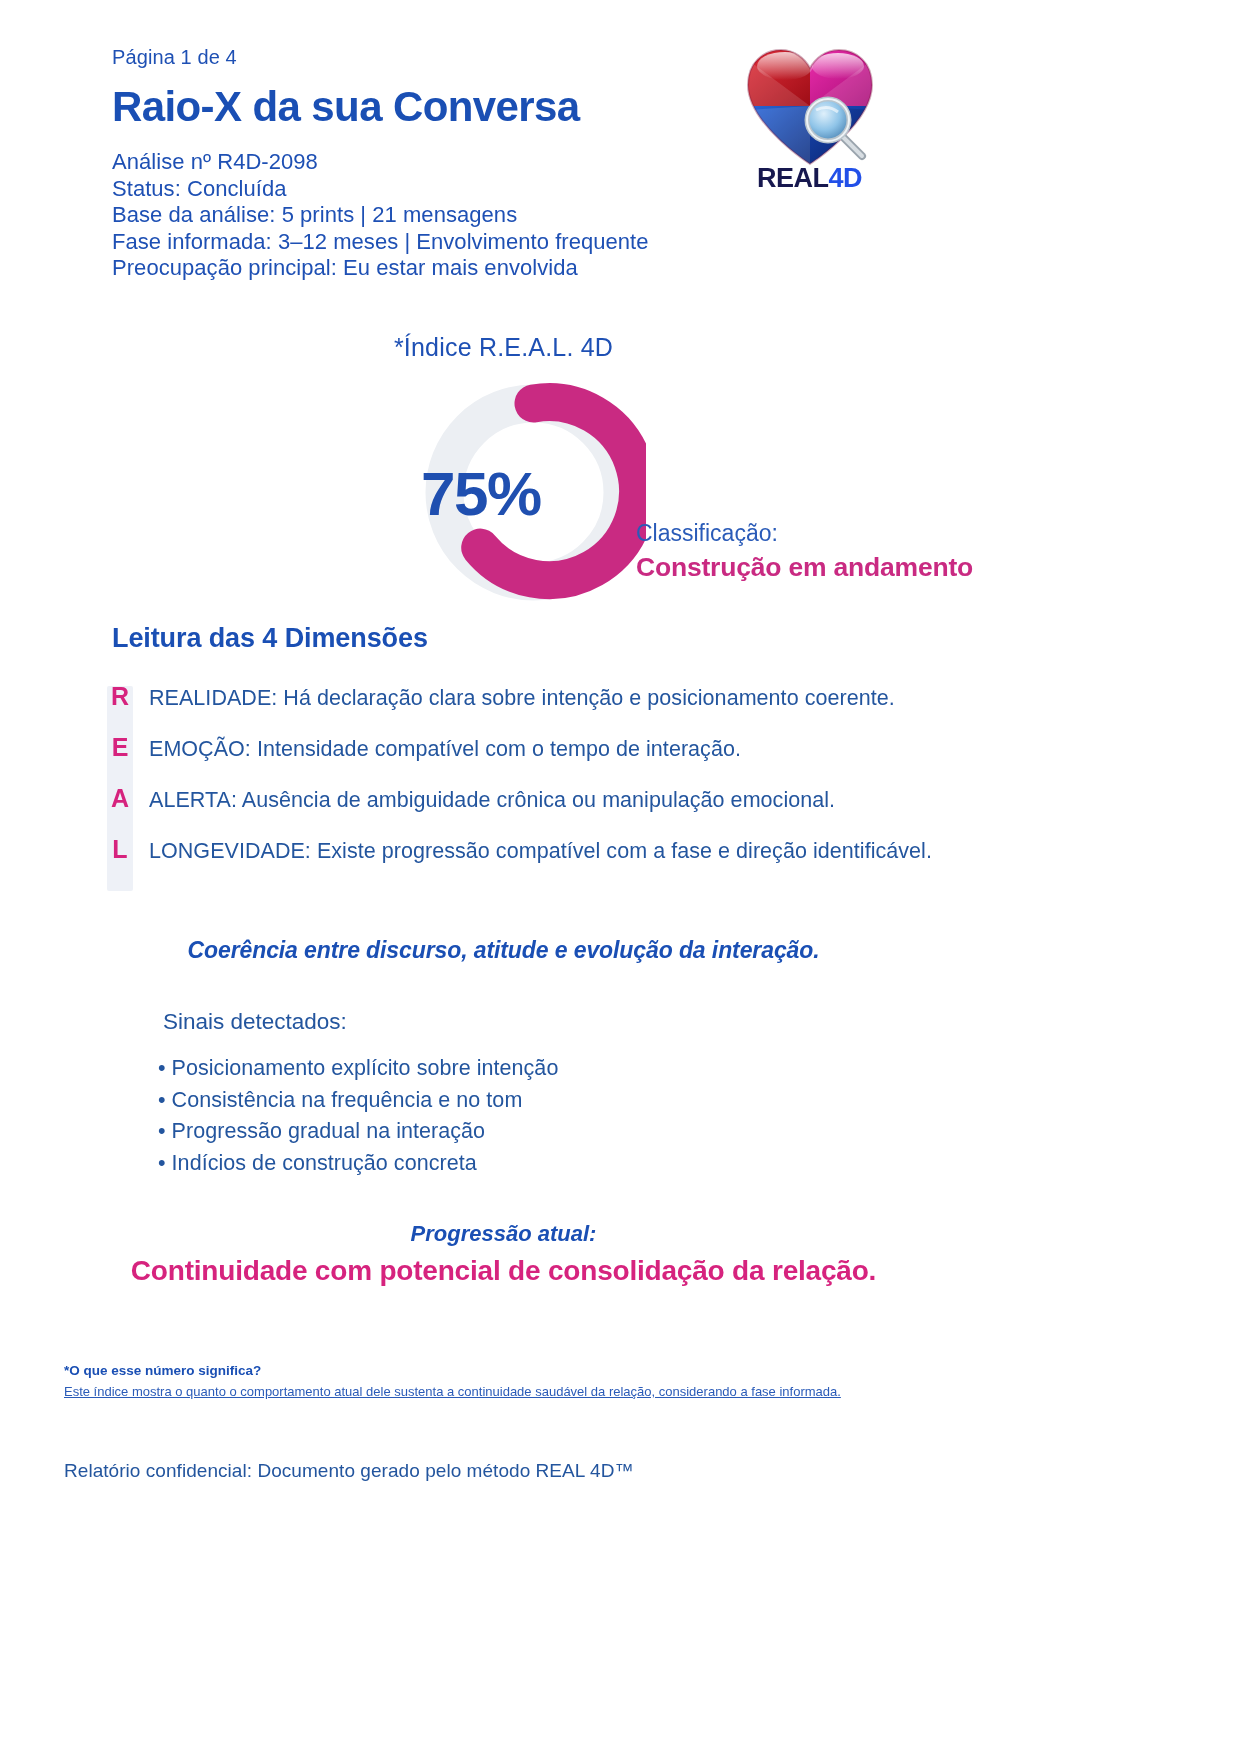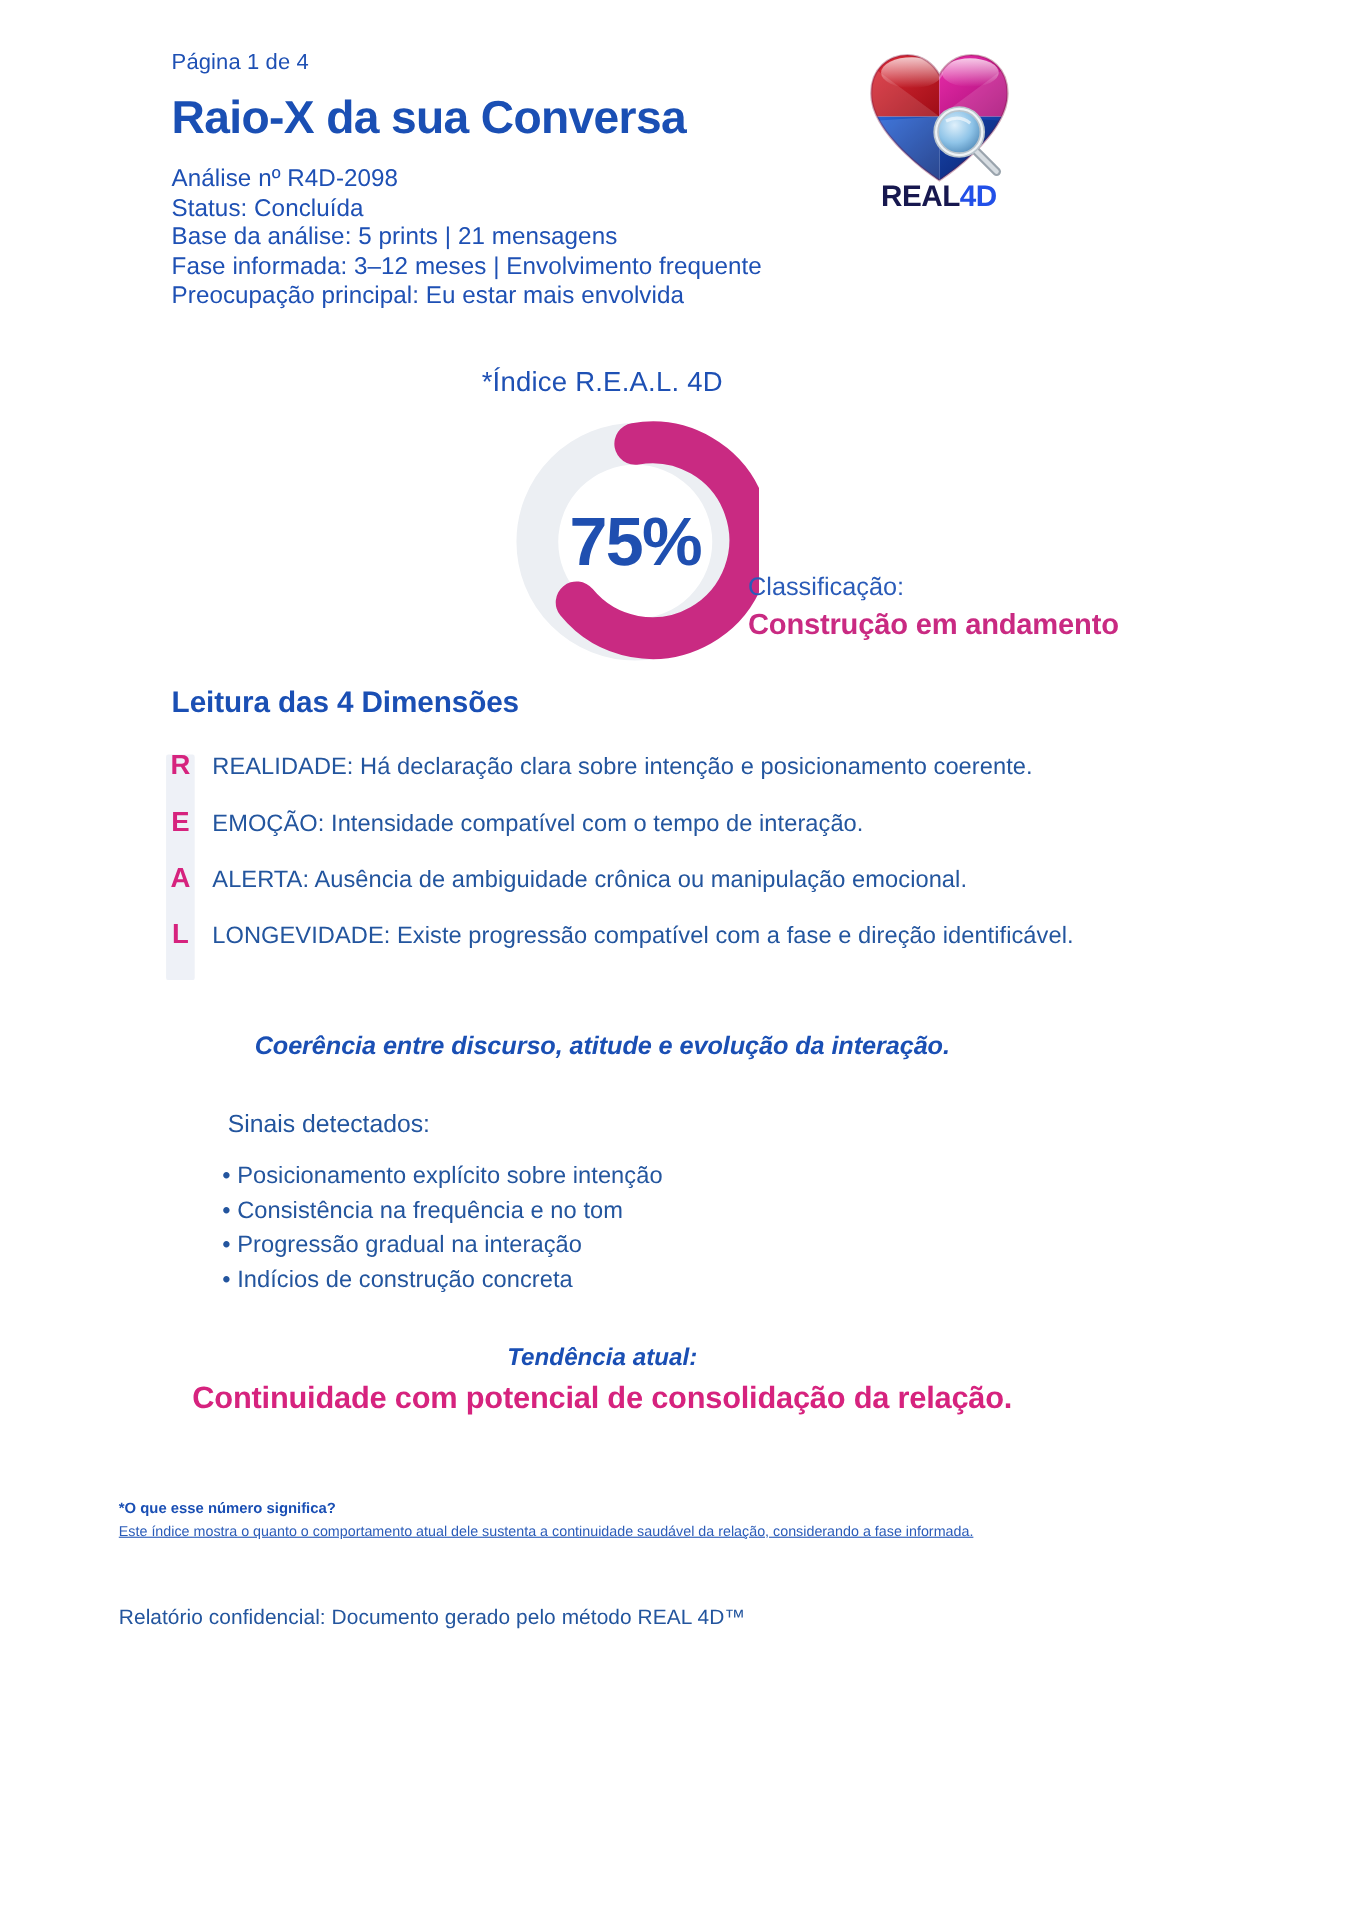--- a/index.html
+++ b/index.html
@@ -10,21 +10,20 @@
     background: #ffffff;
     font-family: "Liberation Sans", sans-serif;
   }
 
   .page {
     position: relative;
     width: 1007px;
     height: 1755px;
     background: #ffffff;
     overflow: hidden;
-    margin-left: 44px;
   }
 
   
   .header {
     position: absolute;
     left: 112px;
     top: 46px;
     width: 720px;
   }
 
@@ -96,21 +95,21 @@
     width: 225px;
     height: 225px;
   }
   .gauge-wrap svg { display: block; }
 
   .gauge-value {
     position: absolute;
     left: 0; right: 0;
     top: 50%;
     transform: translateY(-50%);
-    text-align: center;
+    text-align: left;
     font-size: 62px;
     font-weight: bold;
     color: #1f4fb0;
     letter-spacing: -1.5px;
   }
 
   .classification {
     position: absolute;
     left: 636px;
     top: 518px;
@@ -394,21 +393,21 @@
 
   <div class="signals-label">Sinais detectados:</div>
   <ul class="signals">
     <li>• Posicionamento explícito sobre intenção</li>
     <li>• Consistência na frequência e no tom</li>
     <li>• Progressão gradual na interação</li>
     <li>• Indícios de construção concreta</li>
   </ul>
 
   <div class="tendency">
-    <div class="t-label">Tendência atual:</div>
+    <div class="t-label">Progressão atual:</div>
     <div class="t-value">Continuidade com potencial de consolidação da relação.</div>
   </div>
 
   <div class="footnote">
     <div class="fn-title">*O que esse número significa?</div>
     <div class="fn-body">Este índice mostra o quanto o comportamento atual dele sustenta a continuidade saudável da relação, considerando a fase informada.</div>
   </div>
 
   <div class="footer">Relatório confidencial: Documento gerado pelo método REAL 4D™</div>
 

